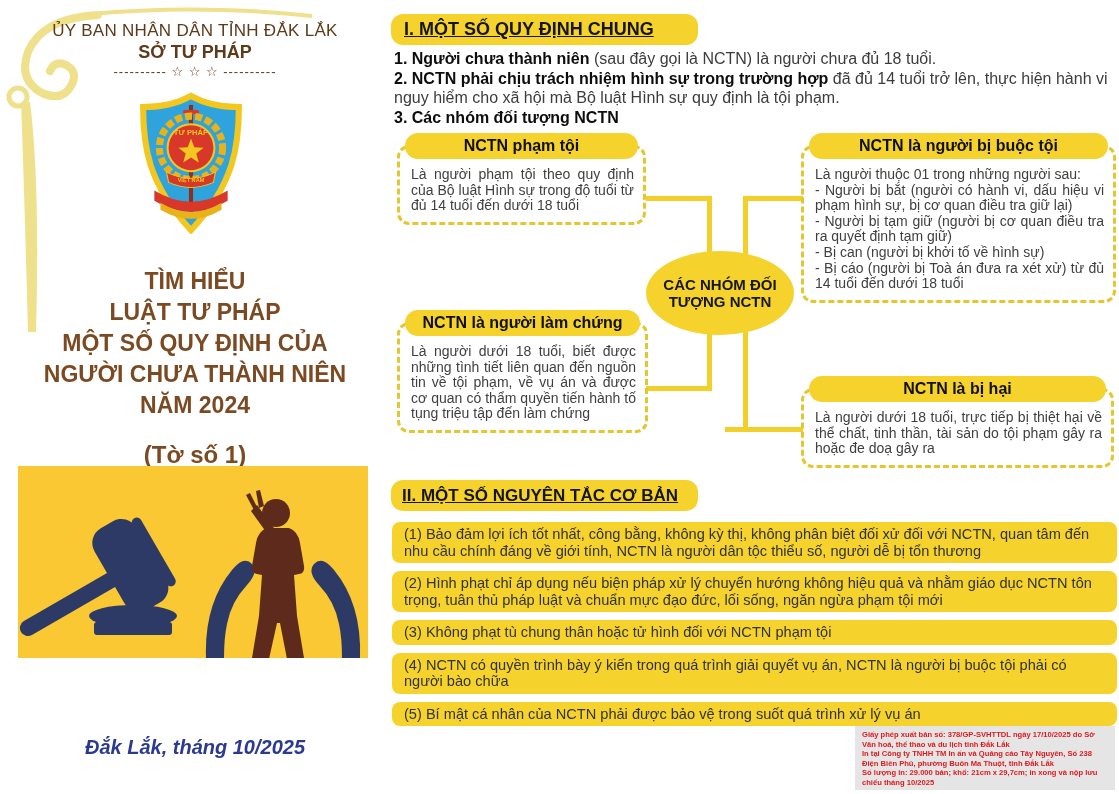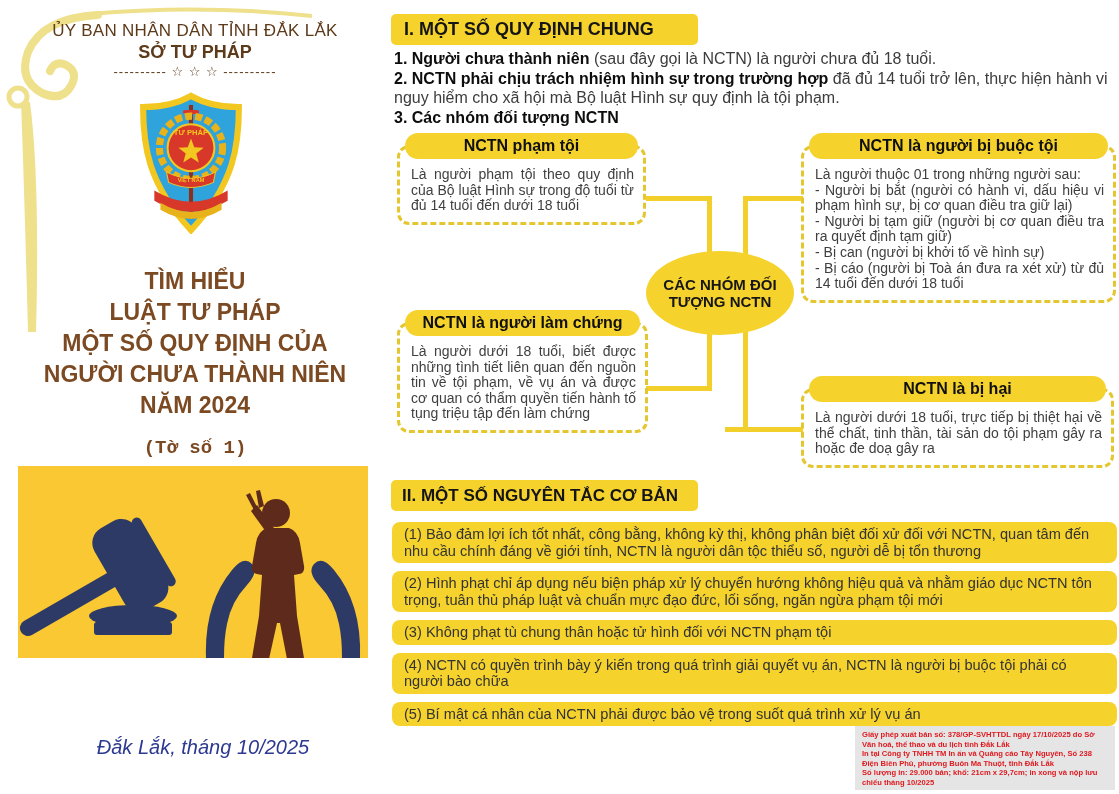--- a/index.html
+++ b/index.html
@@ -10,28 +10,28 @@
   .ornament{position:absolute;left:0;top:0;}
   .sidebar-org{position:absolute;left:0;top:21px;width:390px;text-align:center;
                font-size:17px;color:#5d3a1a;letter-spacing:.3px;}
   .sidebar-dept{position:absolute;left:0;top:42px;width:390px;text-align:center;
                 font-size:18px;font-weight:bold;color:#5d3a1a;}
   .sidebar-stars{position:absolute;left:0;top:64px;width:390px;text-align:center;
                  font-size:13px;color:#5d3a1a;letter-spacing:1px;}
   .emblem{position:absolute;left:136px;top:92px;}
   .main-title{position:absolute;left:0;top:266px;width:390px;text-align:center;
               font-weight:bold;font-size:23px;line-height:31px;color:#7c4a22;}
-  .title-sub{font-size:19px;margin-top:12px;font-family:Liberation Mono, monospace;}
+  .title-sub{font-size:24px;margin-top:18px;}
   .illustration{position:absolute;left:18px;top:466px;}
-  .sidebar-date{position:absolute;left:8px;top:736px;width:390px;text-align:center;
-                font-style:italic;font-weight:normal;font-size:20px;color:#2b3990;}
-
-  
-  .sec-header{position:absolute;background:#f5d22c;border-radius:5px;font-weight:bold;
-              color:#151515;white-space:nowrap;}
+  .sidebar-date{position:absolute;left:0;top:736px;width:390px;text-align:center;
+                font-style:italic;font-weight:bold;font-size:20px;color:#2b3990;}
+
+  
+  .sec-header{position:absolute;background:#f5d22c;border-radius:12px;font-weight:bold;
+              color:#151515;white-space:nowrap;text-decoration:underline;}
   #sec1-header{left:391px;top:14px;width:307px;height:31px;line-height:31px;
                font-size:18px;padding-left:13px;box-sizing:border-box;}
   #sec2-header{left:391px;top:480px;width:307px;height:31px;line-height:31px;
                font-size:17px;padding-left:11px;box-sizing:border-box;}
 
   
   .sec1-items{position:absolute;left:394px;top:49px;width:723px;font-size:16px;
               line-height:19.5px;color:#3c3c3c;}
   .sec1-items p{margin:0;}
   .sec1-items .lead{font-weight:bold;color:#0d0d0d;}

